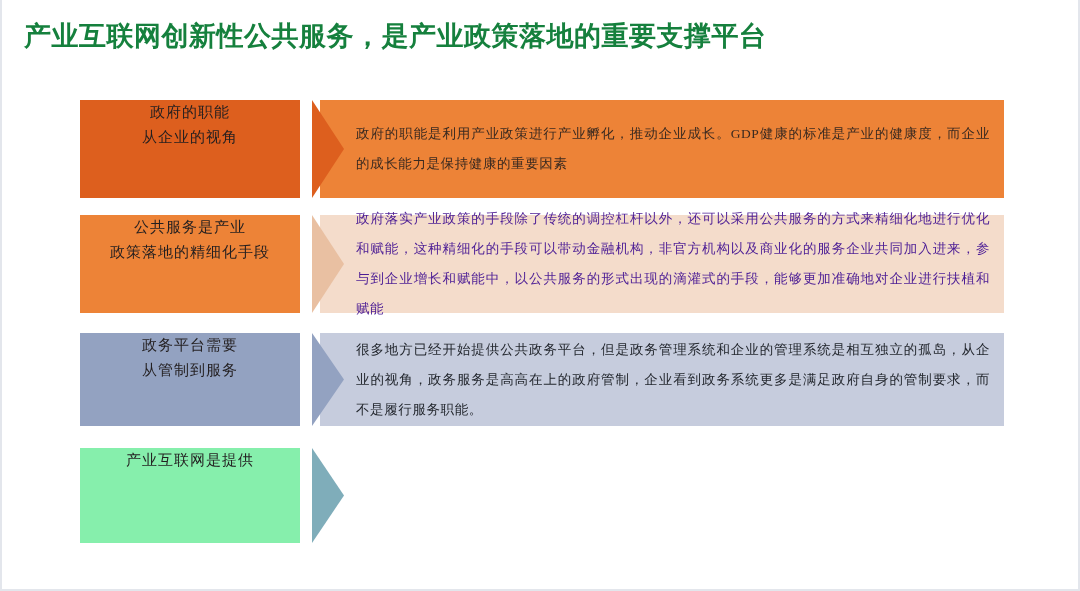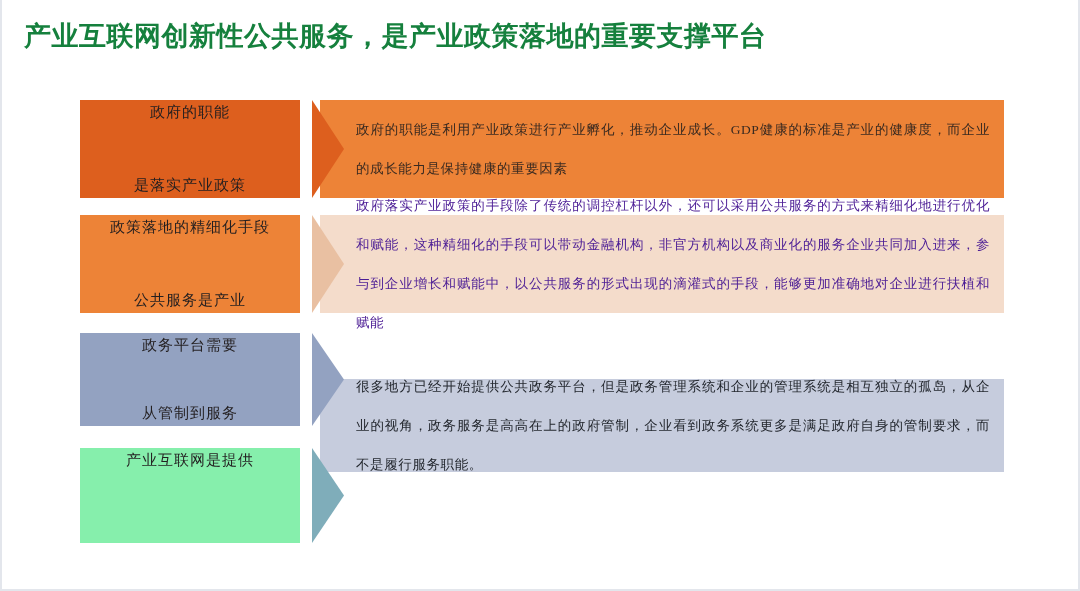--- a/index.html
+++ b/index.html
@@ -54,21 +54,21 @@
   }
   .label-block {
     position: absolute;
     left: 0;
     top: 0;
     width: 220px;
     height: 100%;
     display: flex;
     flex-direction: column;
     align-items: center;
-    justify-content: space-between;
+    justify-content: flex-start;
     box-sizing: border-box;
   }
   .label-line {
     font-size: 15px;
     line-height: 25px;
     color: #231f20;
     white-space: nowrap;
     letter-spacing: 1px;
     text-align: center;
   }
@@ -90,21 +90,21 @@
     height: 100%;
   }
   .arrow svg {
     display: block;
     width: 58px;
     height: 100%;
   }
   .content-text {
     padding: 0 14px 0 36px;
     font-size: 13.5px;
-    line-height: 39px;
+    line-height: 30px;
     color: #231f20;
     letter-spacing: 0.6px;
     text-align: justify;
   }
 
   
   #row-1 { top: 100px; height: 98px; }
   #row-2 { top: 215px; height: 98px; }
   #row-3 { top: 333px; height: 93px; }
   #row-4 { top: 448px; height: 95px; }
@@ -114,56 +114,56 @@
   #row-1 .content-block { background: #ed8337; }
   #row-1 .content-text  { color: #3a2a20; }
 
   
   #row-2 .label-block   { background: #ed8337; }
   #row-2 .content-block { background: #f4dccb; }
   #row-2 .content-text  { color: #4c1d95; }
 
   
   #row-3 .label-block   { background: #93a2c1; }
-  #row-3 .content-block { background: #c6ccdd; margin-top: 46px; }
+  #row-3 .content-block { background: #c6ccdd; }
   #row-3 .content-text  { color: #23272e; }
 
   
   #row-4 .label-block   { background: #86efac; }
   #row-4 .content-block { background: #c5d8de; }
   #row-4 .content-text  { color: #23272e; }
 </style>
 </head>
 <body>
 
 <div id="slide">
 
   <div id="title-bar">
     <div id="page-title">产业互联网创新性公共服务，是产业政策落地的重要支撑平台</div>
   </div>
 
   <div class="row" id="row-1">
     <div class="label-block">
       <div class="label-line">政府的职能</div>
-      <div class="label-line">是落实产业政策</div>
+      <div class="label-line">从企业的视角</div>
     </div>
     <div class="content-block">
       <div class="content-text">政府的职能是利用产业政策进行产业孵化，推动企业成长。GDP健康的标准是产业的健康度，而企业的成长能力是保持健康的重要因素</div>
     </div>
     <div class="arrow">
       <svg viewBox="0 0 58 100" preserveAspectRatio="none" aria-hidden="true">
         <polygon points="0,0 32,50 0,100" fill="#dd5f1e"></polygon>
       </svg>
     </div>
   </div>
 
   <div class="row" id="row-2">
     <div class="label-block">
+      <div class="label-line">公共服务是产业</div>
       <div class="label-line">政策落地的精细化手段</div>
-      <div class="label-line">公共服务是产业</div>
     </div>
     <div class="content-block">
       <div class="content-text">政府落实产业政策的手段除了传统的调控杠杆以外，还可以采用公共服务的方式来精细化地进行优化和赋能，这种精细化的手段可以带动金融机构，非官方机构以及商业化的服务企业共同加入进来，参与到企业增长和赋能中，以公共服务的形式出现的滴灌式的手段，能够更加准确地对企业进行扶植和赋能</div>
     </div>
     <div class="arrow">
       <svg viewBox="0 0 58 100" preserveAspectRatio="none" aria-hidden="true">
         <polygon points="0,0 32,50 0,100" fill="#e9c0a2"></polygon>
       </svg>
     </div>
   </div>

